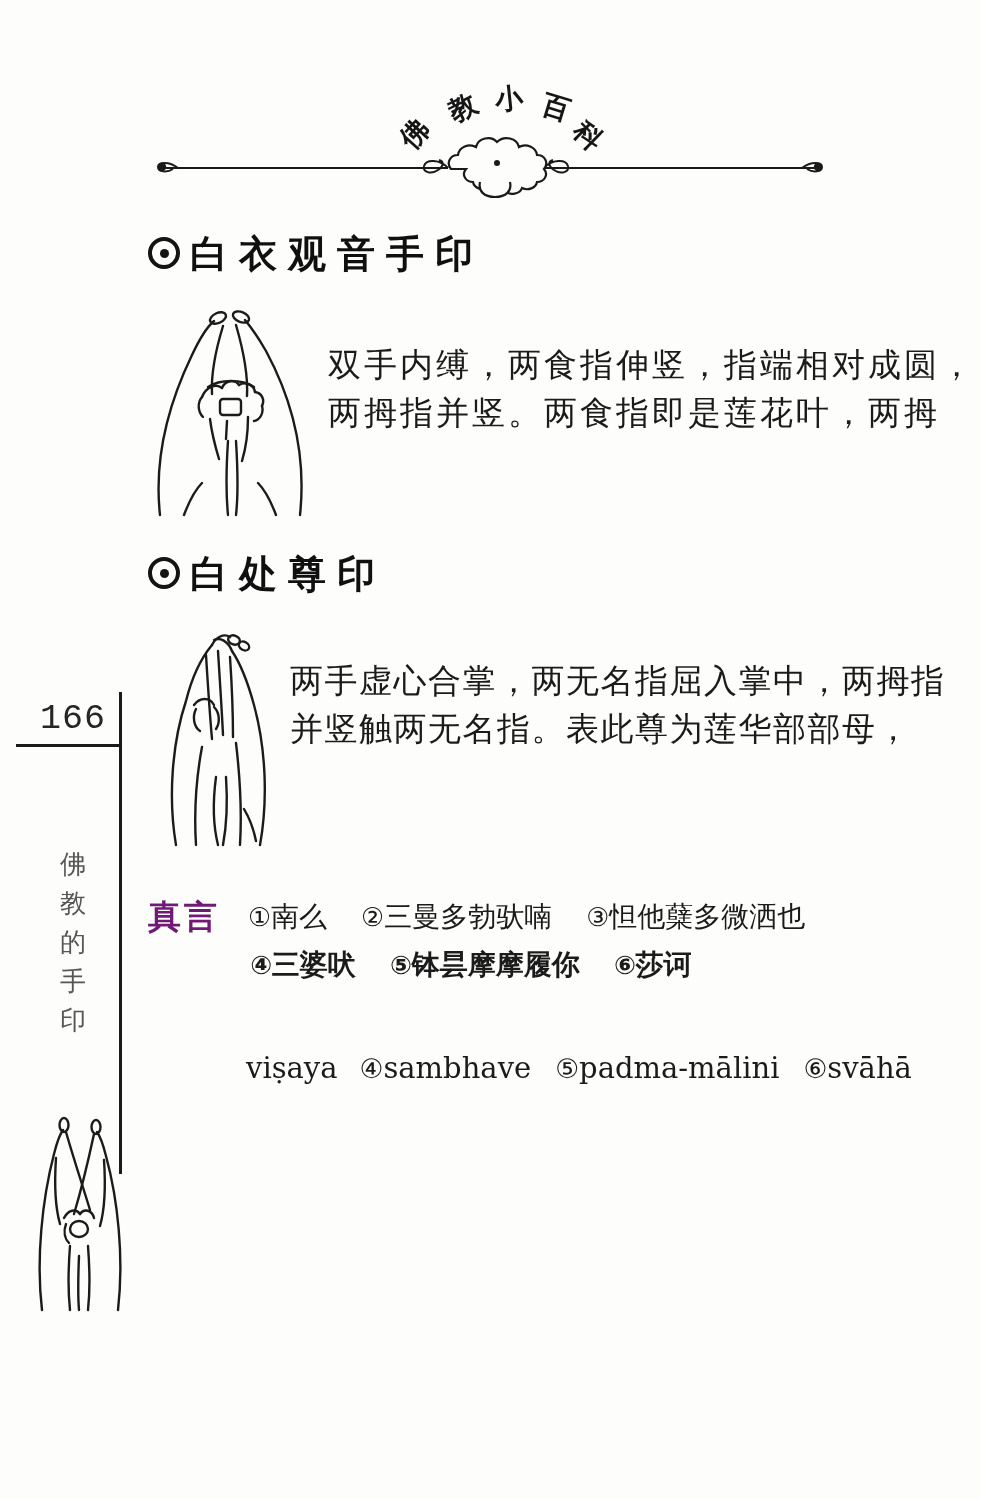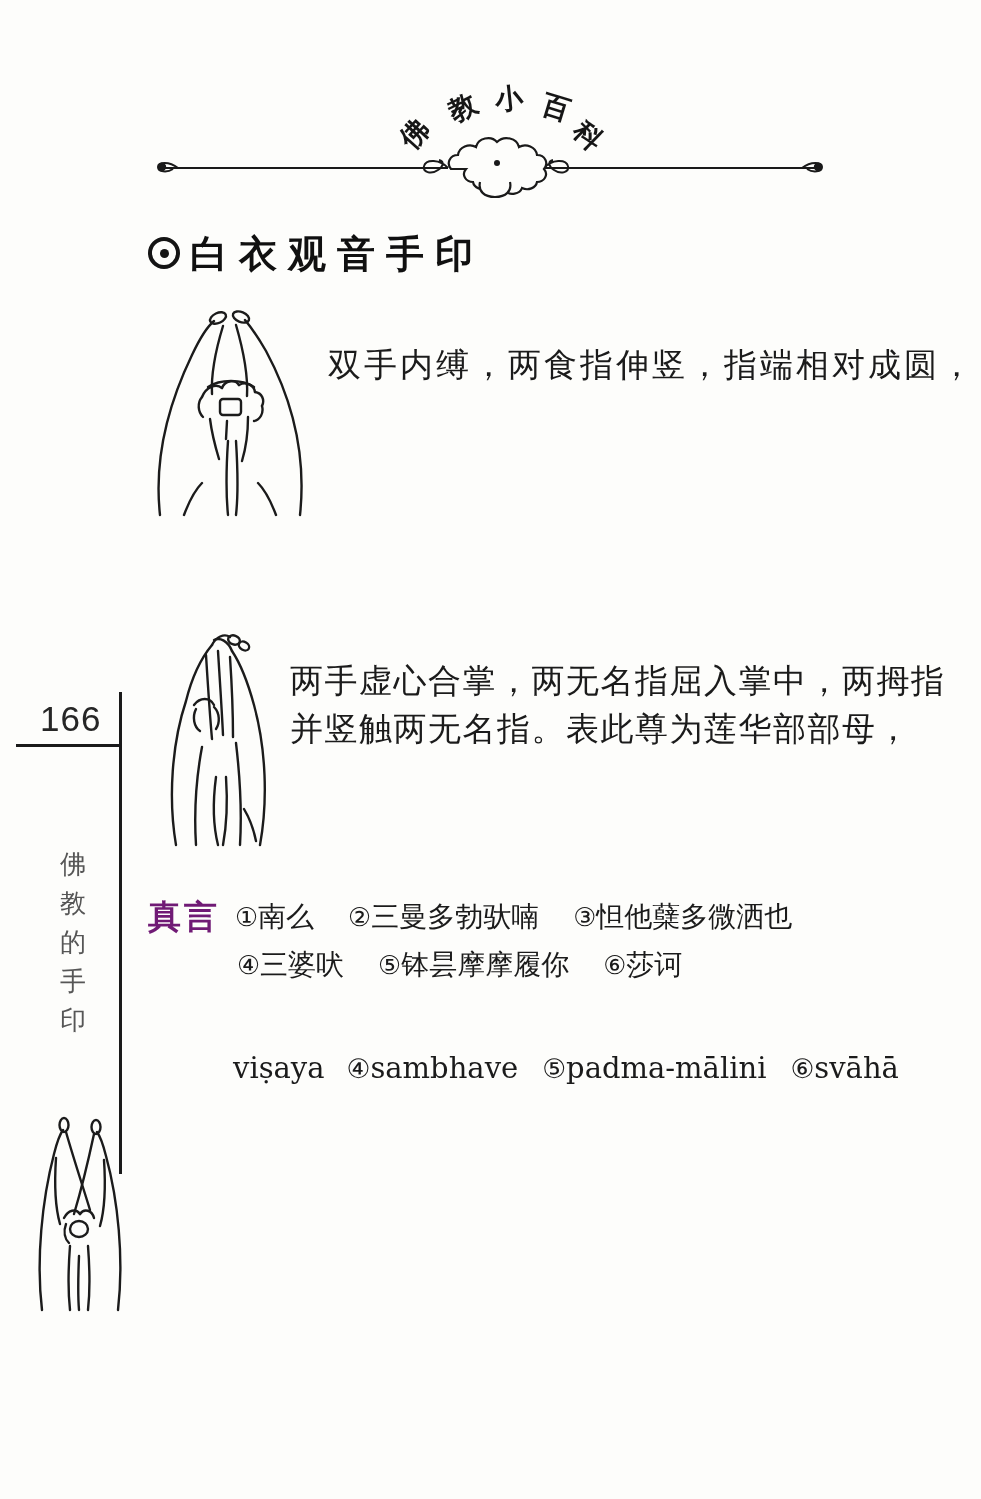--- a/index.html
+++ b/index.html
@@ -40,36 +40,36 @@
   .ill{position:absolute;}
   .ill1{left:150px;top:293px;width:160px;height:225px;}
   .ill2{left:156px;top:613px;width:122px;height:235px;}
   .ill3{left:28px;top:1112px;width:104px;height:200px;}
   .ill path,.ill ellipse,.ill rect{fill:none;stroke:#1b1b1b;stroke-width:2.4;
     stroke-linecap:round;stroke-linejoin:round;}
   
   .mantra-label{position:absolute;left:148px;top:895px;
     font-family:"Liberation Sans","DejaVu Sans",sans-serif;font-weight:bold;
     font-size:33px;letter-spacing:3px;color:#701a75;white-space:nowrap;}
-  .mrow{position:absolute;white-space:nowrap;}
+  .mrow{position:absolute;white-space:nowrap;margin-left:13px;}
   .cn1{left:235px;top:898px;font-size:28px;}
   .cn2{left:237px;top:946px;font-size:28px;}
   .rm1{left:233px;top:995px;font-size:29px;font-family:"DejaVu Serif","Liberation Serif",serif;}
   .rm2{left:233px;top:1051px;font-size:29px;font-family:"DejaVu Serif","Liberation Serif",serif;}
   .num{font-family:"DejaVu Sans","Liberation Sans",sans-serif;font-size:0.92em;}
   .cn1 .m-item{margin-right:34px;}
-  .cn2 .m-item{margin-right:34px;}
+  .cn2 .m-item{margin-right:34px;font-weight:bold;}
   .rm1 .m-item{margin-right:36px;}
   .rm1 .num{margin-right:8px;}
   .rm2 .m-item{margin-right:24px;}
   .rm2 .carry{margin-right:22px;}
   .m-item:last-child{margin-right:0;}
   
   .page-number{position:absolute;left:40px;top:699px;
-    font-family:Liberation Sans, sans-serif;
+    font-family:Liberation Mono, monospace;
     font-size:35px;letter-spacing:1px;color:#262626;}
   .side-hline{position:absolute;left:16px;top:744px;width:106px;height:3px;background:#1a1a1a;}
   .side-vline{position:absolute;left:119px;top:692px;width:3px;height:482px;background:#1a1a1a;}
   .side-ch{position:absolute;left:59px;width:28px;height:28px;line-height:28px;
     text-align:center;font-family:"Liberation Sans","DejaVu Sans",sans-serif;
     font-size:26px;color:#565656;}
   .s0{top:850px;} .s1{top:889px;} .s2{top:928px;} .s3{top:967px;} .s4{top:1006px;}
 </style>
 </head>
 <body>
@@ -127,22 +127,26 @@
     <path d="M98 124 C98 142 95 158 92 168"></path>
     <path d="M77 128 L76 146"></path>
     <path d="M78 148 C76 178 76 202 78 222"></path>
     <path d="M86 148 C88 180 88 204 86 222"></path>
     <path d="M34 222 C40 206 46 196 52 190"></path>
     <path d="M126 222 C120 206 114 196 108 190"></path>
   </svg>
 
   <div class="para p1">
     <div class="bline">双手内缚，两食指伸竖，指端相对成圆，</div>
-  </div>
-
+    <div class="bline">两拇指并竖。两食指即是莲花叶，两拇</div>
+  </div>
+
+  <div class="heading h2">
+    <span class="bullet"></span><span>白处尊印</span>
+  </div>
 
   <svg class="ill ill2" viewBox="0 0 122 235">
     <path d="M20 232 C12 185 16 130 30 88 C36 64 46 44 56 32"></path>
     <path d="M56 32 C60 24 68 20 74 24"></path>
     <ellipse cx="78" cy="27" rx="6" ry="4.5" transform="rotate(20 78 27)"></ellipse>
     <ellipse cx="88" cy="33" rx="5.5" ry="4" transform="rotate(30 88 33)"></ellipse>
     <path d="M104 232 C112 188 110 136 98 92 C92 70 84 50 76 38"></path>
     <path d="M76 38 C72 28 64 24 58 27"></path>
     <path d="M50 42 C52 74 54 104 56 126"></path>
     <path d="M62 38 C64 70 66 100 67 122"></path>

